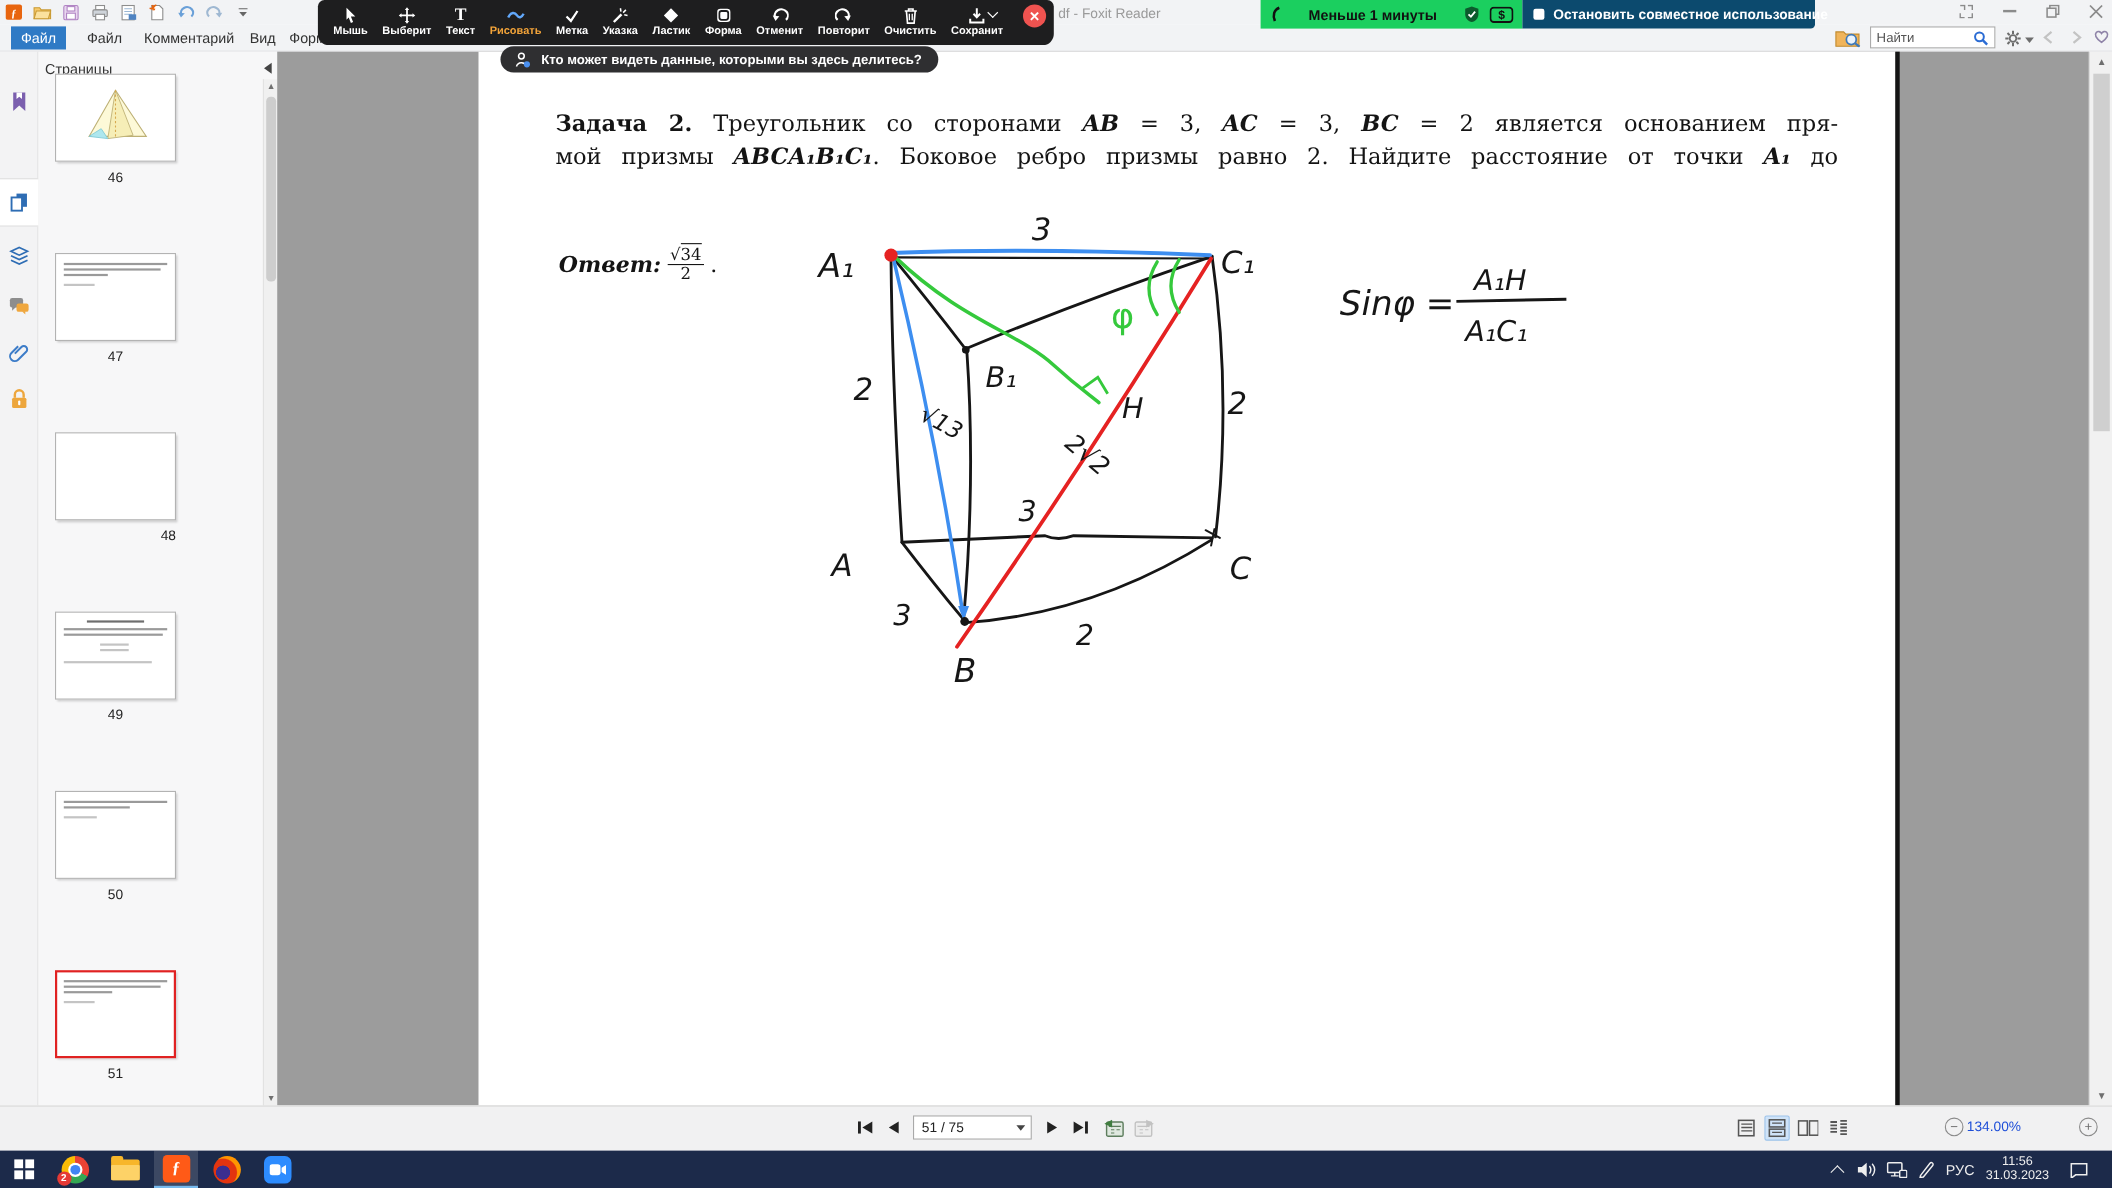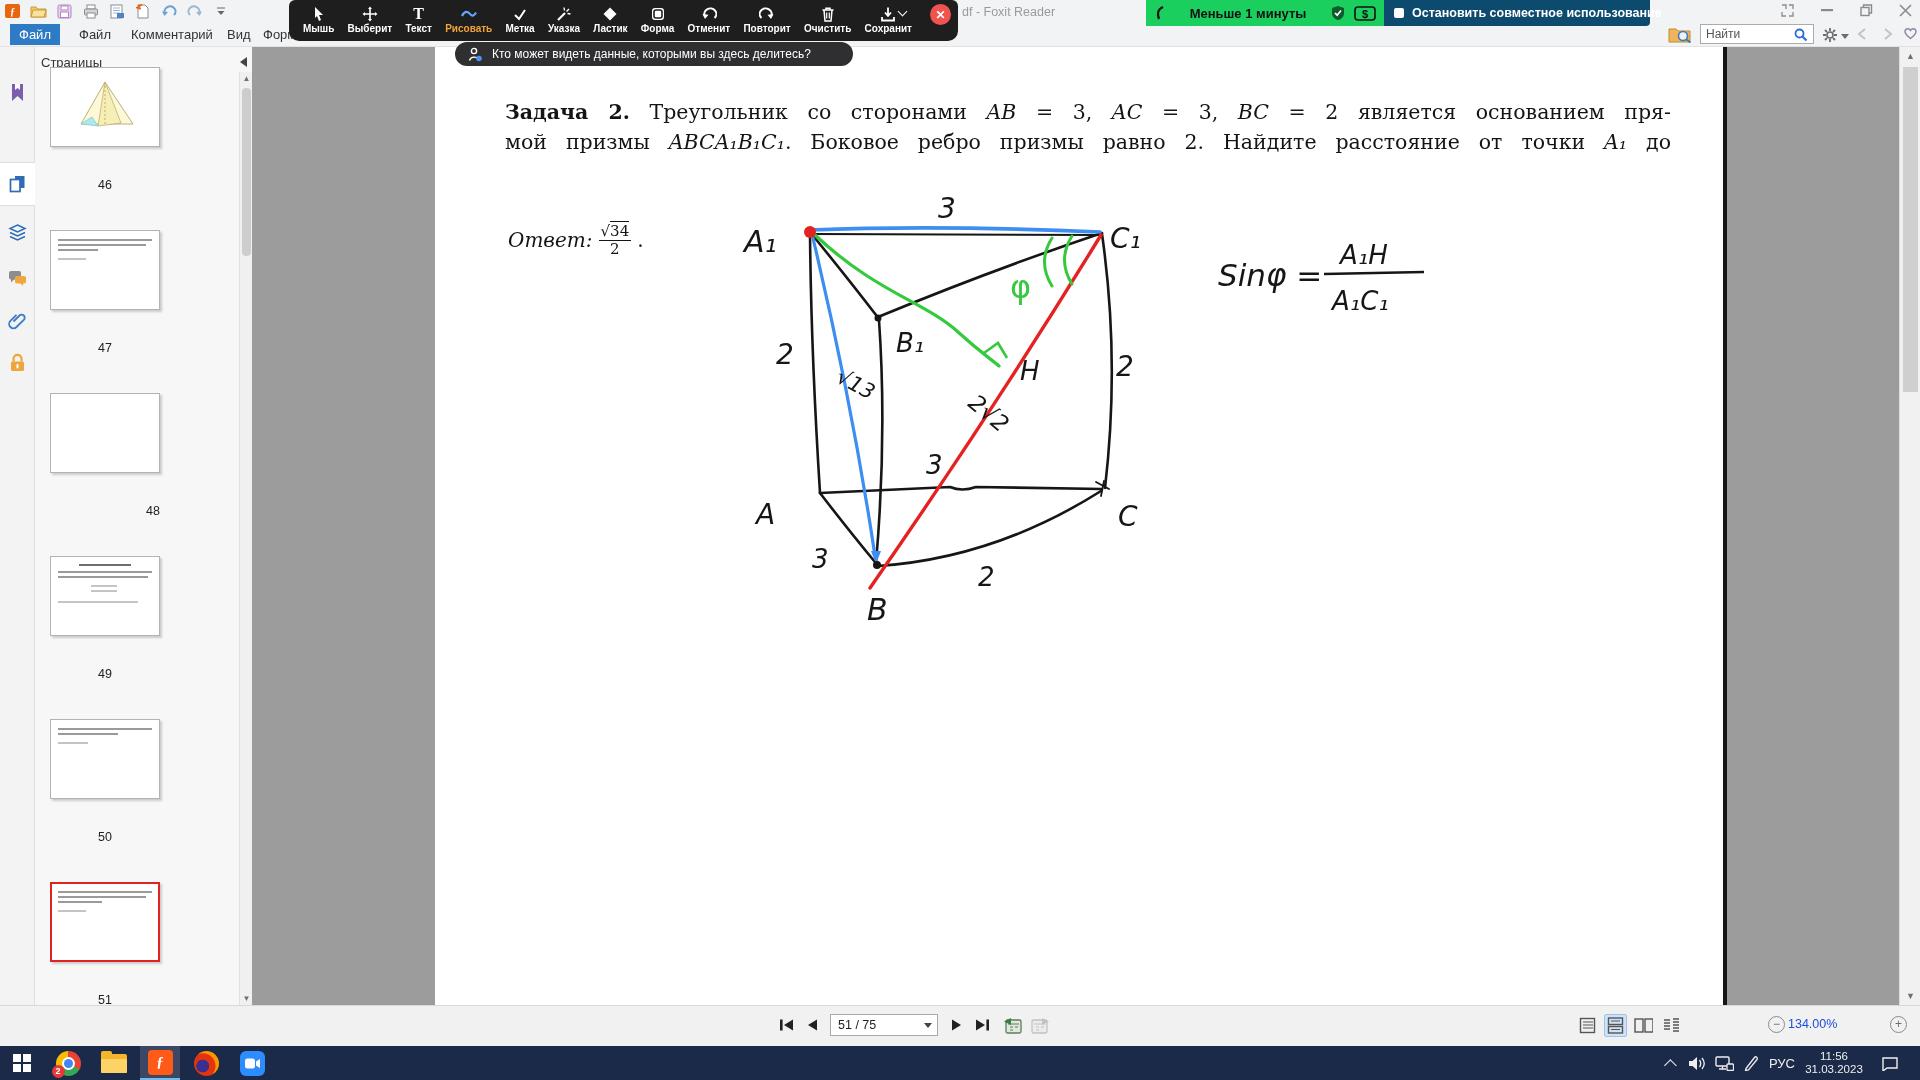--- a/index.html
+++ b/index.html
@@ -31,60 +31,60 @@
   .zbtn { display:flex; flex-direction:column; align-items:center; gap:1px; color:#fff; }
   .zbtn .zic { height:17px; display:flex; align-items:center; justify-content:center; }
   .zbtn .zlb { font-size:10px; font-weight:700; white-space:nowrap; }
   .zbtn.active .zlb { color:#f2a339; }
   .ztext { font-family:"Liberation Serif",serif; font-size:16px; font-weight:700; color:#fff; line-height:15px; }
   .zclose { position:absolute; left:641px; top:4px; width:21px; height:21px; border-radius:50%; background:#ef5350;
             color:#fff; font-size:12px; font-weight:700; display:flex; align-items:center; justify-content:center; }
   .zcaret { position:absolute; width:7px; height:7px; border-right:1.6px solid #fff; border-bottom:1.6px solid #fff; transform:rotate(45deg); }
 
   .ztip { left:455px; top:42px; width:398px; height:24px; background:#2f2f31; border-radius:12px; z-index:59;
-          display:flex; align-items:center; gap:9px; padding:0 13px; color:#fff; font-size:12px; font-weight:400; white-space:nowrap; }
+          display:flex; align-items:center; gap:9px; padding:0 13px; color:#fff; font-size:12px; font-weight:700; white-space:nowrap; }
 
   
   .greenbadge { left:1146px; top:0; width:238px; height:26px; background:#1bcf5f; z-index:58; display:flex; align-items:center; gap:8px; padding:0 8px; }
   .greenbadge .txt { font-size:13px; font-weight:700; color:#111; flex:1; text-align:center; }
   .redbtn { left:1384px; top:0; width:266px; height:26px; background:#0c4a6e; z-index:58; display:flex; align-items:center; gap:8px; padding:0 10px; border-radius:0 0 4px 0; }
   .redbtn .stop { width:10px; height:10px; border-radius:2px; background:#fff; flex:none; }
   .redbtn .txt { font-size:12.5px; font-weight:700; color:#fff; white-space:nowrap; }
 
   
   .iconstrip { left:0; top:47px; width:35px; height:958px; background:#f3f3f4; border-right:1px solid #e0e0e0; }
   .stripico { position:absolute; left:7px; width:21px; height:21px; }
   .striptile { position:absolute; left:0; top:115px; width:35px; height:44px; background:#fff; border-top:1px solid #ddd; border-bottom:1px solid #ddd; }
 
   
   .thumbpanel { left:35px; top:47px; width:217px; height:958px; background:#f7f7f8; }
   .panelhdr { position:absolute; left:6px; top:8px; font-size:13px; color:#333; }
   .collapse { position:absolute; left:205px; top:10px; width:0; height:0; border-top:5px solid transparent; border-bottom:5px solid transparent; border-right:7px solid #444; }
   .thumb { position:absolute; left:15px; width:110px; height:80px; background:#fff; border:1px solid #b3b3b3; box-shadow:2px 2px 2px rgba(0,0,0,.18); overflow:hidden; }
   .thumb.current { border:2px solid #e02222; }
-  .tlabel { position:absolute; left:15px; width:110px; text-align:center; font-size:12.5px; color:#222;margin-top:24px; }
+  .tlabel { position:absolute; left:15px; width:110px; text-align:center; font-size:12.5px; color:#222; }
   .tline { position:absolute; height:2px; background:#9a9a9a; }
   .tscroll { position:absolute; left:204px; top:25px; width:13px; height:933px; background:#f0f0f0; border-left:1px solid #e2e2e2; }
   .tscroll .thumbbar { position:absolute; left:2px; top:16px; width:9px; height:168px; background:#cdcdcd; border-radius:4px; }
   .sarrow { position:absolute; left:2px; width:9px; text-align:center; font-size:8px; color:#707070; }
 
   
   .docarea { left:252px; top:47px; width:1647px; height:958px; background:#9c9c9c; }
   .page { left:435px; top:47px; width:1288px; height:958px; background:#fff; }
   .pageedge { left:1723px; top:47px; width:4px; height:958px; background:#151515; }
   .vscroll { left:1899px; top:47px; width:21px; height:958px; background:#f1f1f1; border-left:1px solid #dcdcdc; }
   .vscroll .thumbbar { position:absolute; left:3px; top:20px; width:15px; height:325px; background:#cfcfcf; }
   .vsar { position:absolute; left:0; width:21px; text-align:center; font-size:9px; color:#6f6f6f; }
 
   
   .doc-serif { font-family:"DejaVu Serif","Liberation Serif",serif; color:#141414; }
   .probline { position:absolute; left:505px; width:1166px; font-size:20.5px; line-height:30px; text-align:justify; text-align-last:justify; }
   .probline.short { text-align:left; text-align-last:left; }
   .bld { font-weight:700; }
-  .it { font-style:italic; }
+  .it { font-style:italic;font-weight:bold; }
   .answer { position:absolute; left:508px; top:222px; font-size:20px; display:flex; align-items:center; gap:6px; }
   .frac { display:inline-flex; flex-direction:column; align-items:center; font-size:15px; line-height:1.15; transform:translateY(1px); }
   .frac .num { border-bottom:1.4px solid #141414; padding:0 2px; }
   .rad { border-top:1.4px solid #141414;text-align:right; }
 
   
   .statusbar { left:0; top:1005px; width:1920px; height:41px; background:#f1f1f2; border-top:1px solid #d8d8d8; }
   .sbtn { position:absolute; top:9px; width:20px; height:20px; display:flex; align-items:center; justify-content:center; }
   .pagebox { position:absolute; left:830px; top:8px; width:108px; height:22px; background:#fff; border:1px solid #a9a9a9; font-size:12.5px; color:#222; line-height:20px; padding-left:7px; }
   .pagebox .pbcaret { position:absolute; right:5px; top:8px; width:0; height:0; border-left:4px solid transparent; border-right:4px solid transparent; border-top:5px solid #444; }

